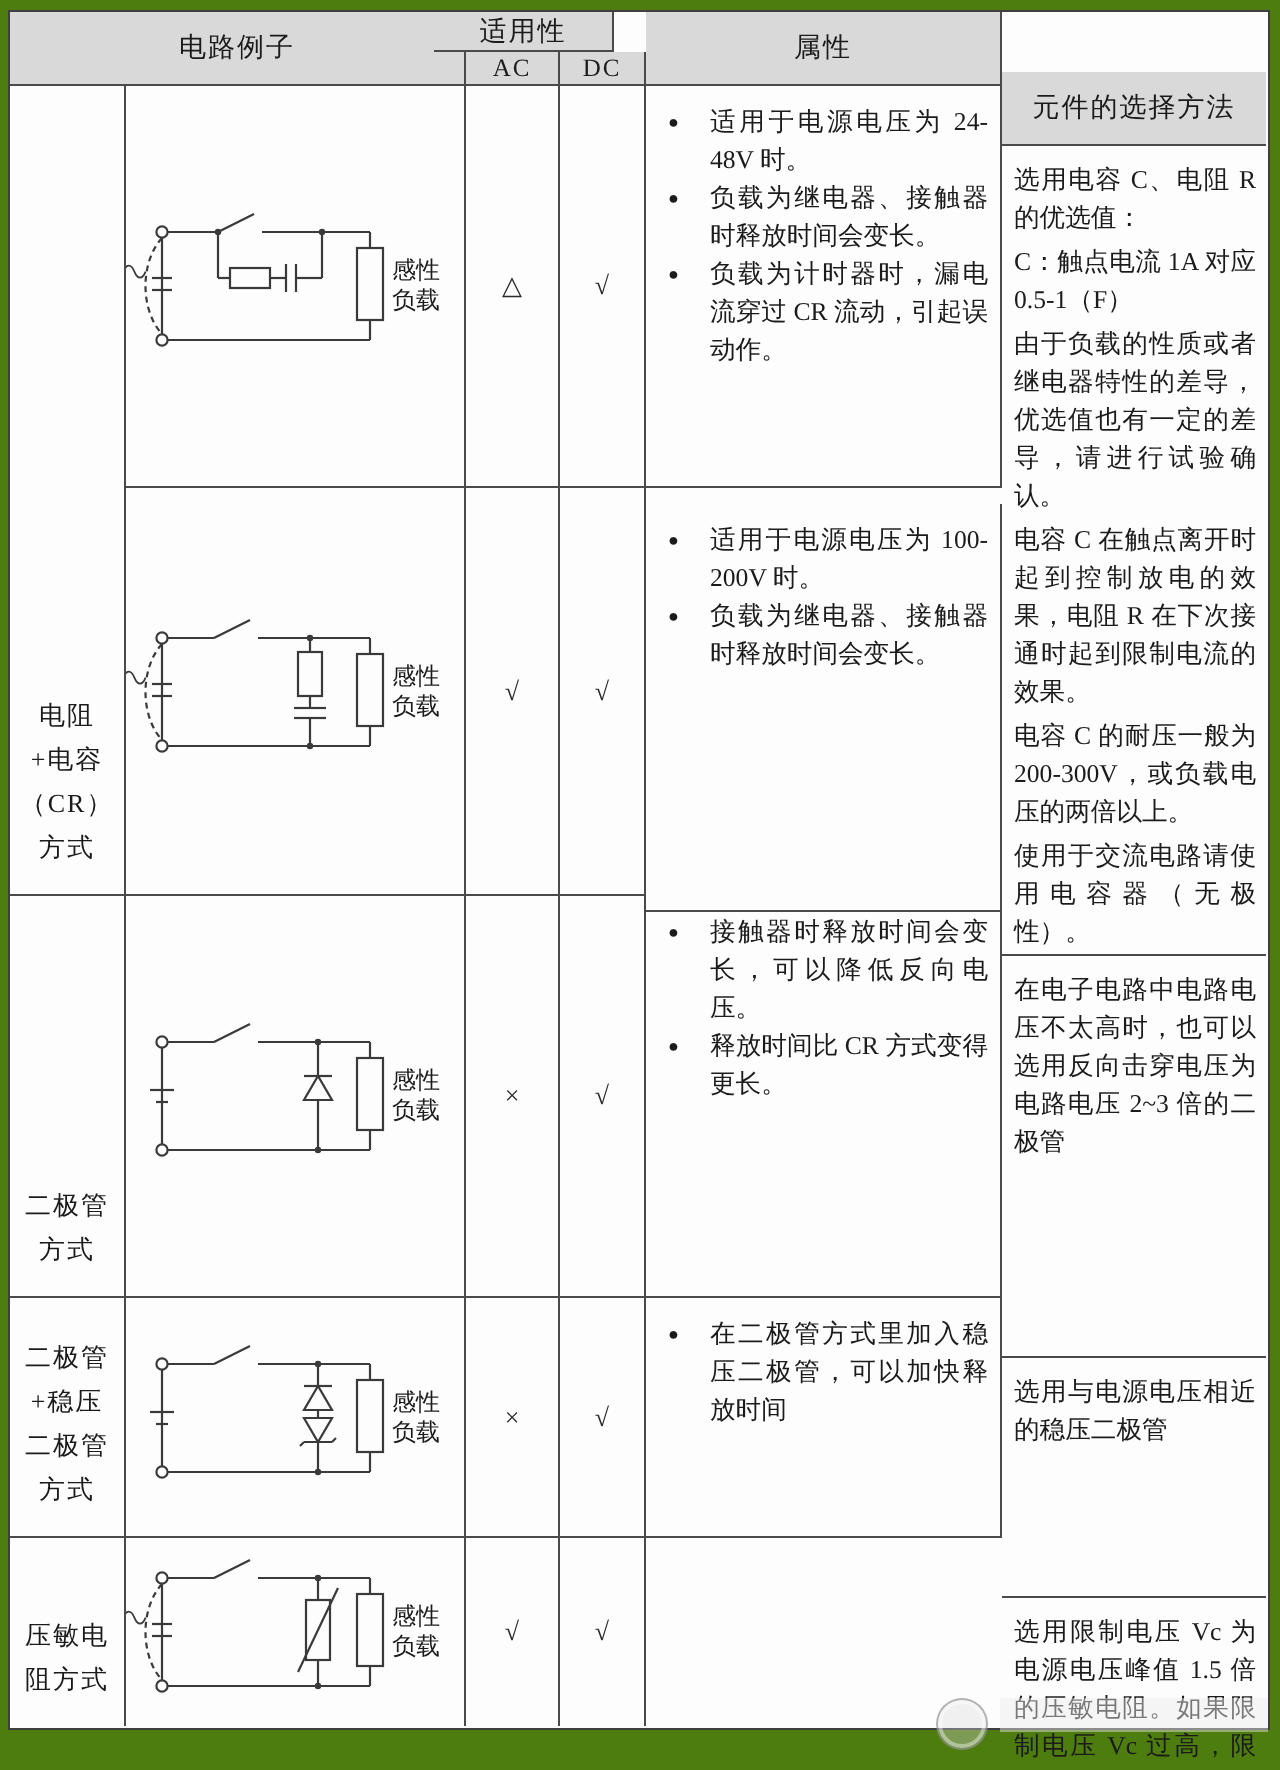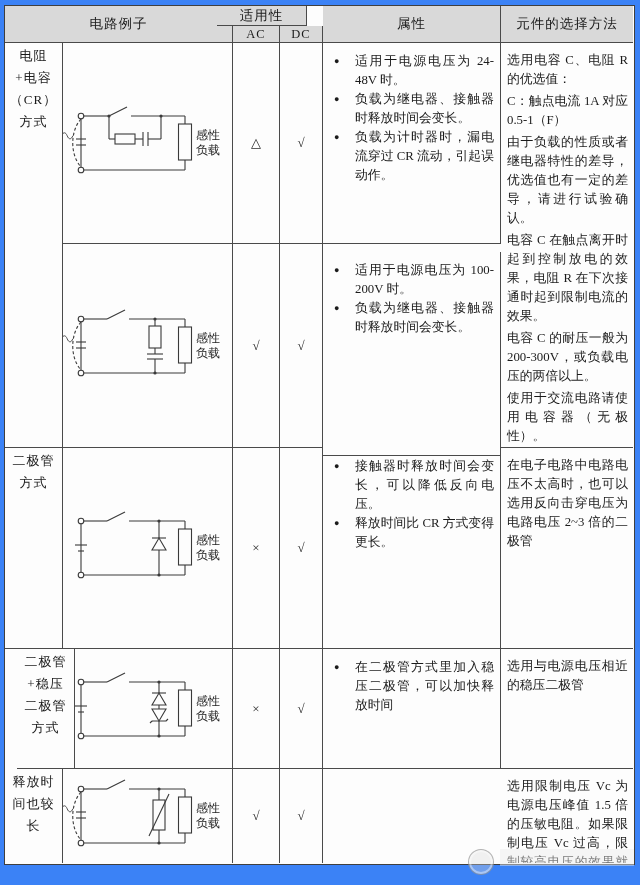--- a/index.html
+++ b/index.html
@@ -1,23 +1,23 @@
 <!DOCTYPE html>
 <html><head>
 <meta charset="utf-8">
 <style>
   html,body{margin:0;padding:0;}
   body{font-family:"Liberation Serif","DejaVu Serif",serif;color:#1b1b1b;background:#ffffff;}
-  .page{position:relative;width:640px;height:885px;background:#3b82f6;overflow:hidden;}
+  .page{position:relative;width:640px;height:885px;background:#4d7c0f;overflow:hidden;}
   .tbl{position:absolute;left:4px;top:5px;width:631px;height:860px;border:1.5px solid #3f3f3f;background:#fdfdfd;box-sizing:border-box;}
   .c{position:absolute;box-sizing:border-box;border-right:1px solid #4a4a4a;border-bottom:1px solid #4a4a4a;}
-  .c.noR{border-right:none;}
+  .c.noR{border-right:none;margin-top:30px;}
   .c.noB{border-bottom:none;}
   .hd{background:#d9d9d9;display:flex;align-items:center;justify-content:center;font-size:13.5px;letter-spacing:1px;}
-  .lbl{display:flex;align-items:flex-start;justify-content:center;text-align:center;font-size:13px;line-height:22px;padding:2px 4px;word-break:break-all;letter-spacing:1px;}
+  .lbl{display:flex;align-items:flex-end;justify-content:center;text-align:center;font-size:13px;line-height:22px;padding:12px 4px;word-break:break-all;letter-spacing:1px;}
   .mark{display:flex;align-items:center;justify-content:center;font-size:13px;color:#2a2a2a;}
   .props{padding:9px 6px 16px 8px;overflow:hidden;}
   .prop{display:flex;}
   .prop::before{content:"●";flex:0 0 24px;font-size:9px;line-height:19px;padding-left:3px;box-sizing:border-box;}
   .prop .pt{flex:1;font-size:12.8px;line-height:19px;text-align:justify;text-justify:inter-character;}
   .selc{padding:8px 5px 0 6px;overflow:hidden;}
   .sel{margin:0;font-size:12.8px;line-height:19px;text-align:justify;text-justify:inter-character;}
   .sel + .sel{margin-top:3px;}
   .circ{display:flex;align-items:center;justify-content:flex-start;height:100%;gap:1px;overflow:hidden;}
   .loadlab{width:27px;font-size:12px;line-height:15px;word-break:break-all;}
@@ -201,21 +201,21 @@
           <span class="pt">接触器时释放时间会变长，可以降低反向电压。</span>
         </div>
       <div class="prop">
           <span class="pt">释放时间比 CR 方式变得更长。</span>
         </div>
     </div>
     <div class="c selc noR" style="left:496px;top:442px;width:132px;height:201px;">
       <p class="sel">在电子电路中电路电压不太高时，也可以选用反向击穿电压为电路电压 2~3 倍的二极管</p>
     </div>
 
-    <div class="c lbl" style="left:12px;top:643px;width:58px;height:120px;">
+    <div class="c lbl" style="left:0;top:643px;width:58px;height:120px;">
         <span>二极管+稳压二极管方式</span>
       </div>
     <div class="c" style="left:58px;top:643px;width:170px;height:120px;">
       <div class="circ">
         <svg width="132" height="80" viewBox="0 0 132 80">
           <g stroke="#3a3a3a" stroke-width="1.1" fill="none">
             <circle cx="18" cy="13" r="2.8" fill="#fdfdfd"></circle>
             <circle cx="18" cy="67" r="2.8" fill="#fdfdfd"></circle>
             <line x1="18" y1="15.8" x2="18" y2="64.2"></line>
             <line x1="12" y1="37" x2="24" y2="37"></line>
@@ -250,21 +250,21 @@
     <div class="c props" style="left:318px;top:643px;width:178px;height:120px;">
       <div class="prop">
           <span class="pt">在二极管方式里加入稳压二极管，可以加快释放时间</span>
         </div>
     </div>
     <div class="c selc noR" style="left:496px;top:643px;width:132px;height:120px;">
       <p class="sel">选用与电源电压相近的稳压二极管</p>
     </div>
 
     <div class="c lbl noB" style="left:0;top:763px;width:58px;height:94px;">
-        <span>释放时间也较长</span>
+        <span>压敏电阻方式</span>
       </div>
     <div class="c noB" style="left:58px;top:763px;width:170px;height:94px;">
       <div class="circ">
         <svg width="132" height="80" viewBox="0 0 132 80">
           <g stroke="#3a3a3a" stroke-width="1.1" fill="none">
             <path d="M2,41 c2,-5 5,-5 7,0 c2,5 5,5 7,0" transform="translate(-3,0) scale(0.8)"></path>
             <path d="M18,16 C7,28 7,52 18,64" stroke-dasharray="3,2.2"></path>
             <circle cx="18" cy="13" r="2.8" fill="#fdfdfd"></circle>
             <circle cx="18" cy="67" r="2.8" fill="#fdfdfd"></circle>
             <line x1="18" y1="15.8" x2="18" y2="64.2"></line>

